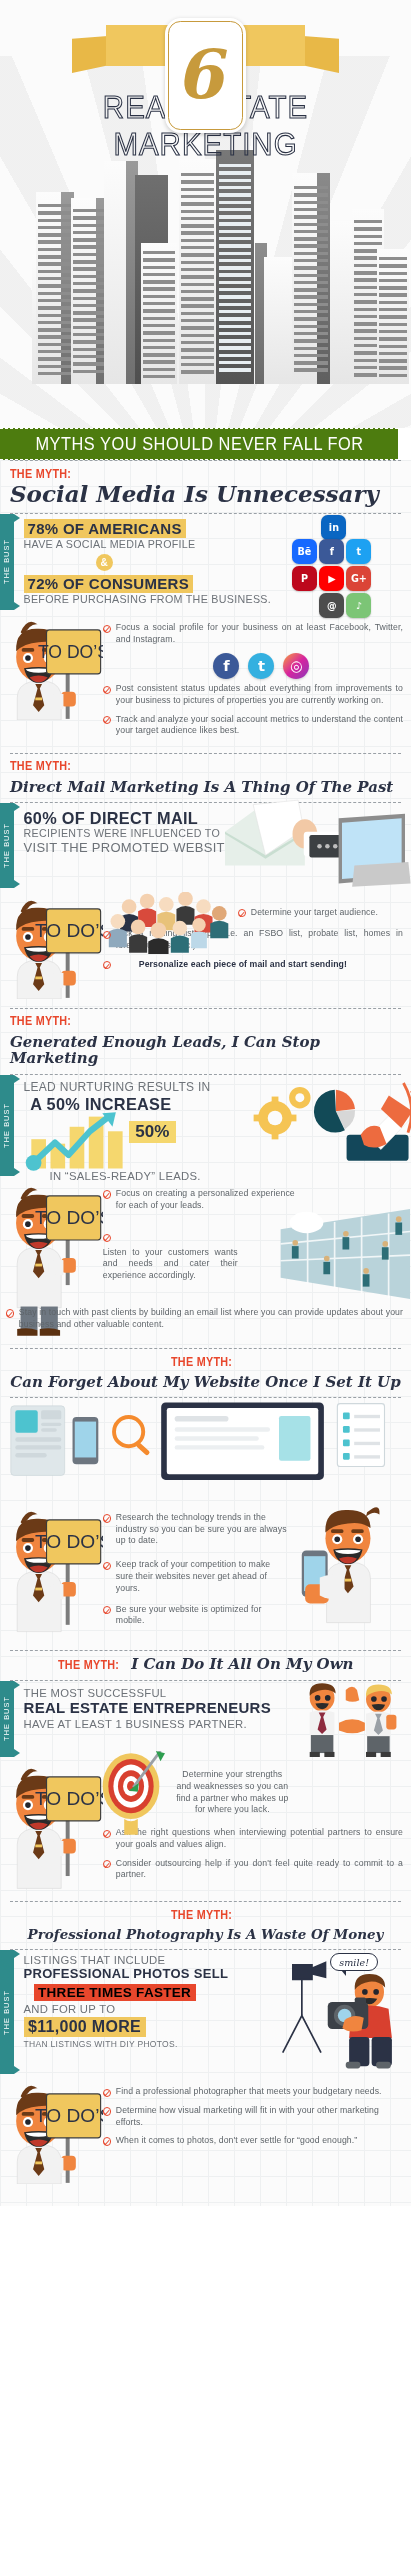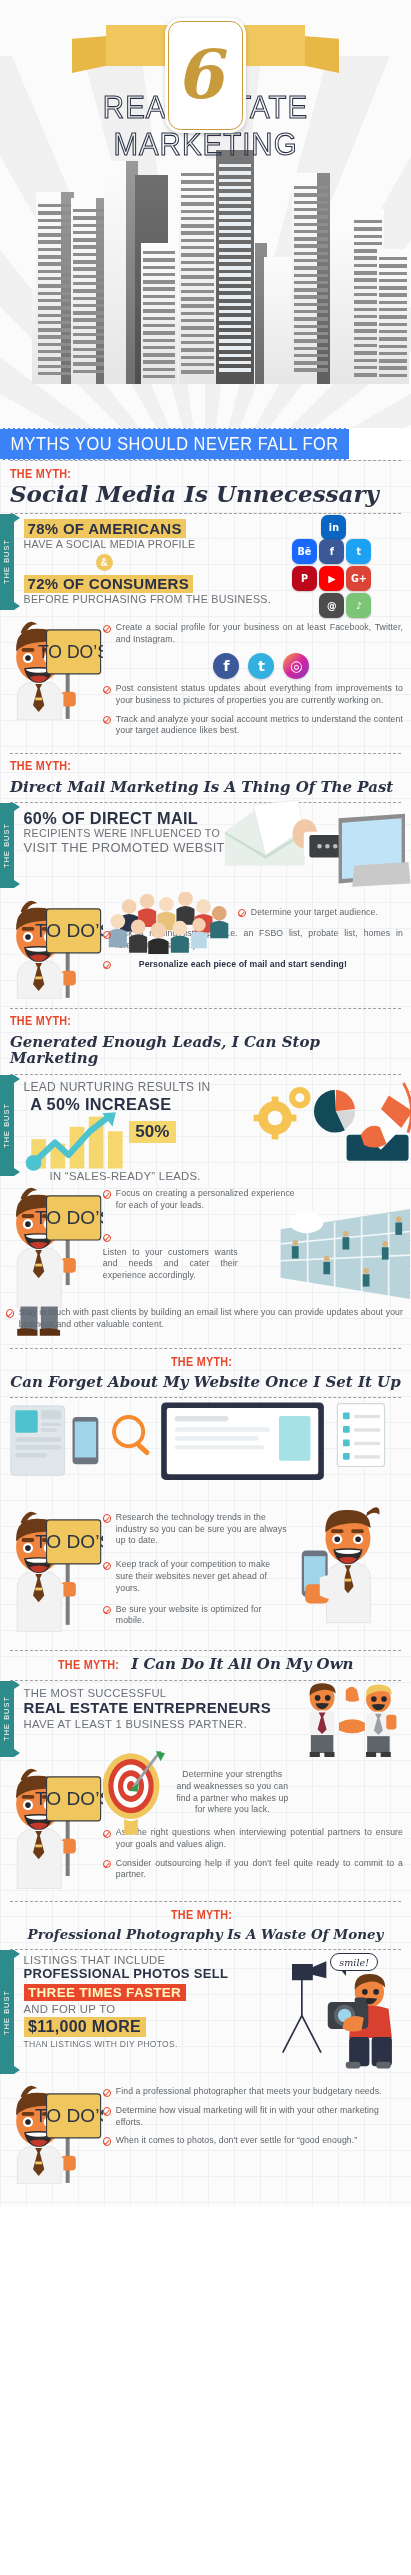--- a/index.html
+++ b/index.html
@@ -93,22 +93,22 @@
     background: repeating-linear-gradient(#e8eef2 0 3.4px, transparent 3.4px 7.3px);
   }
   .win-grid { position:absolute; left:8%; top:5%; right:8%; bottom:4%;
     display:grid; grid-template-columns: repeat(4,1fr); gap: 28% 22%; }
   .win-grid i { background:#8d8d8d; display:block; }
   .win-grid.light i { background:#dde7ed; }
 
   
   .myths-banner {
     position: relative;
-    width: 349px; height: 32px;
-    background: #3b82f6;
+    width: 398px; height: 32px;
+    background: #4d7c0f;
     border-top: 1.7px dashed #ffffff;
     border-bottom: 1.7px dashed #ffffff;
     display: flex; align-items: center; justify-content: center;
   }
   .myths-banner-text {
     font-family: "Liberation Sans Narrow", "Liberation Sans", sans-serif;
     color: #ffffff; font-size: 18.6px; letter-spacing: 0.6px;
     transform: scaleX(.88);
     white-space: nowrap;
   }
@@ -246,23 +246,23 @@
 
   
   .bracket {
     position: absolute; right: 4.5px; top: 8px; width: 237px; height: 33px;
     border: 1.1px solid #5e6469; border-left: none;
   }
 
   
   .listing-box { padding: 3.4px 8px 2.3px 10px; }
   .listing-hl {
-    display: inline-block; background: #e8472c; color: #fef9c3;
+    display: inline-block; background: #e8472c; color: #000000;
     font-family: "Liberation Sans Narrow", "Liberation Sans", sans-serif;
-    font-weight: 700; font-size: 13.5px; padding: 1.1px 4.5px; letter-spacing: 0.3px;
+    font-weight: 700; font-size: 13.5px; padding: 1.1px 4.5px; letter-spacing: 0.3px; margin-left: 10px;
   }
   .listing-price {
     display: inline-block; background: #f0c75e; color: #2b3245;
     font-family: "Liberation Sans Narrow", "Liberation Sans", sans-serif;
     font-weight: 700; font-size: 16px; padding: 1.1px 4.5px; letter-spacing: 0.3px;
   }
 
   .speech {
     position: absolute; right: 33px; top: 3.4px;
     background: #ffffff; border: 1.1px solid #2b3245;
@@ -563,21 +563,21 @@
             <rect x="96" y="140" width="26" height="26" rx="7" fill="#f0853f"></rect>
             <path d="M74 150 Q88 140 100 144 L100 170 Q84 172 74 166 Z" fill="#f2f2f2"></path>
 
             <rect x="70" y="30" width="96" height="78" rx="5" fill="#f0c75e" stroke="#3b3b3b" stroke-width="2"></rect>
             <text x="118" y="80" text-anchor="middle" font-family="Liberation Sans Narrow, Liberation Sans, sans-serif" font-size="34" fill="#2b3245" transform="scale(0.92 1) translate(10 0)">TO DO’S</text>
           </svg>
         </div>
         <div class="todo-list">
           <div class="todo-item">
             <div class="check"></div>
-            <div class="todo-text justify">Create a social profile for your business on at least Facebook, Twitter, and Instagram.</div>
+            <div class="todo-text justify">Focus a social profile for your business on at least Facebook, Twitter, and Instagram.</div>
           </div>
           <div class="social-row">
             <div class="social-badge" style="background:#3b5998;">f</div>
             <div class="social-badge" style="background:#34b0e0;">t</div>
             <div class="social-badge" style="background:linear-gradient(135deg,#f9a03c,#d6249f,#8a3ab9);">◎</div>
           </div>
           <div class="todo-item">
             <div class="check"></div>
             <div class="todo-text justify">Post consistent status updates about everything from improvements to your business to pictures of properties you are currently working on.</div>
           </div>

